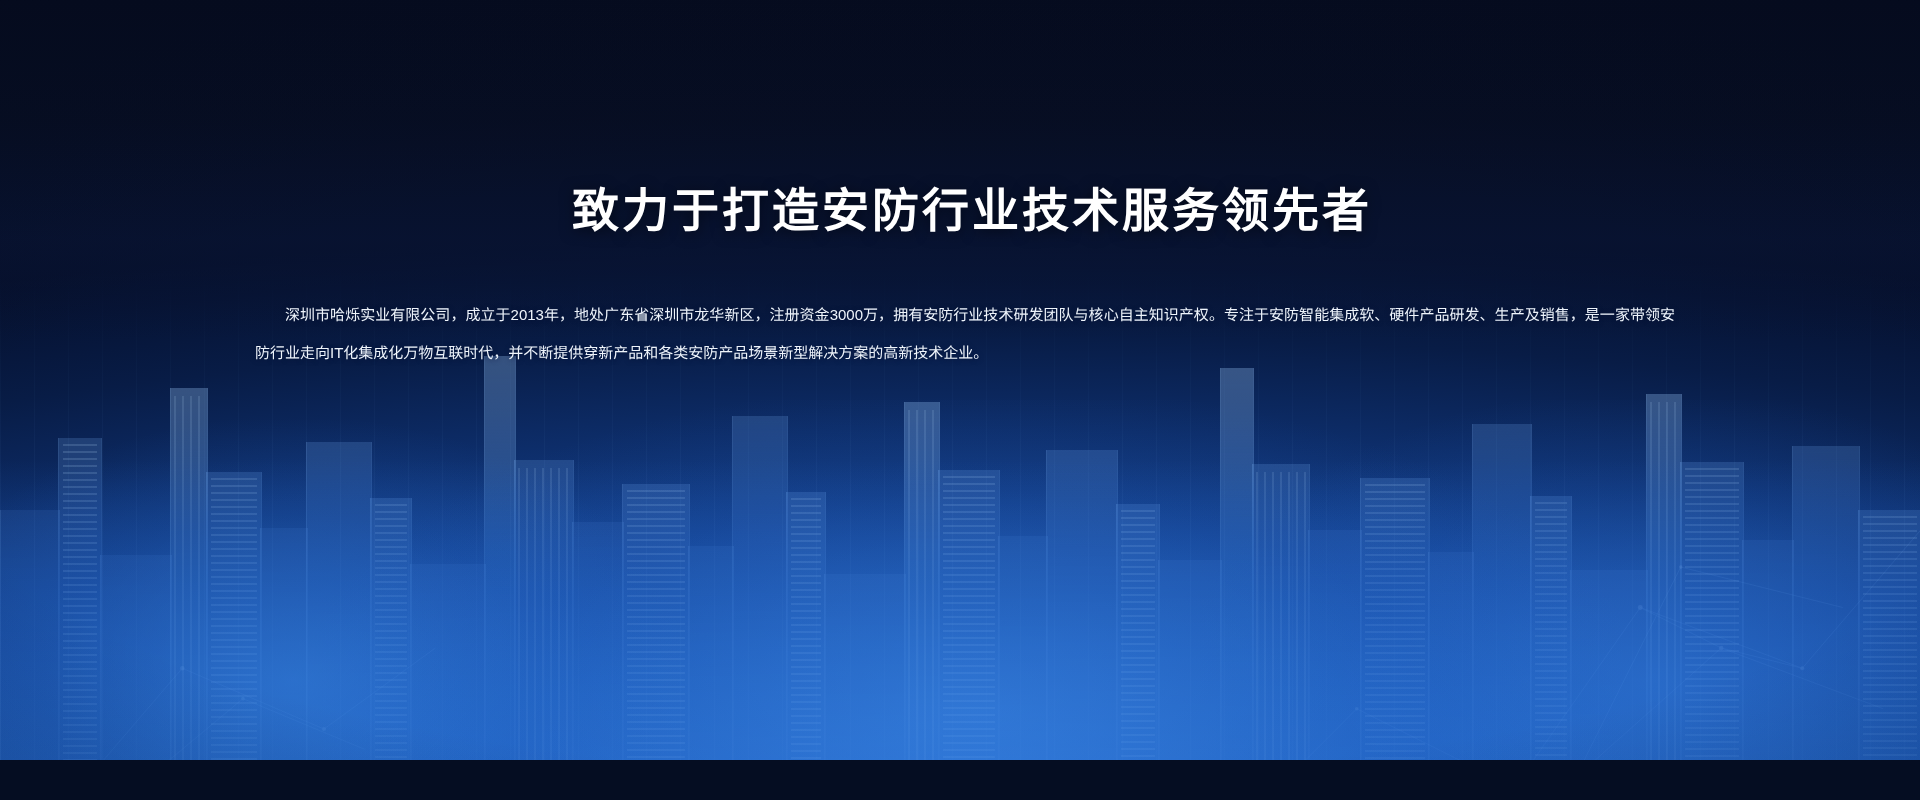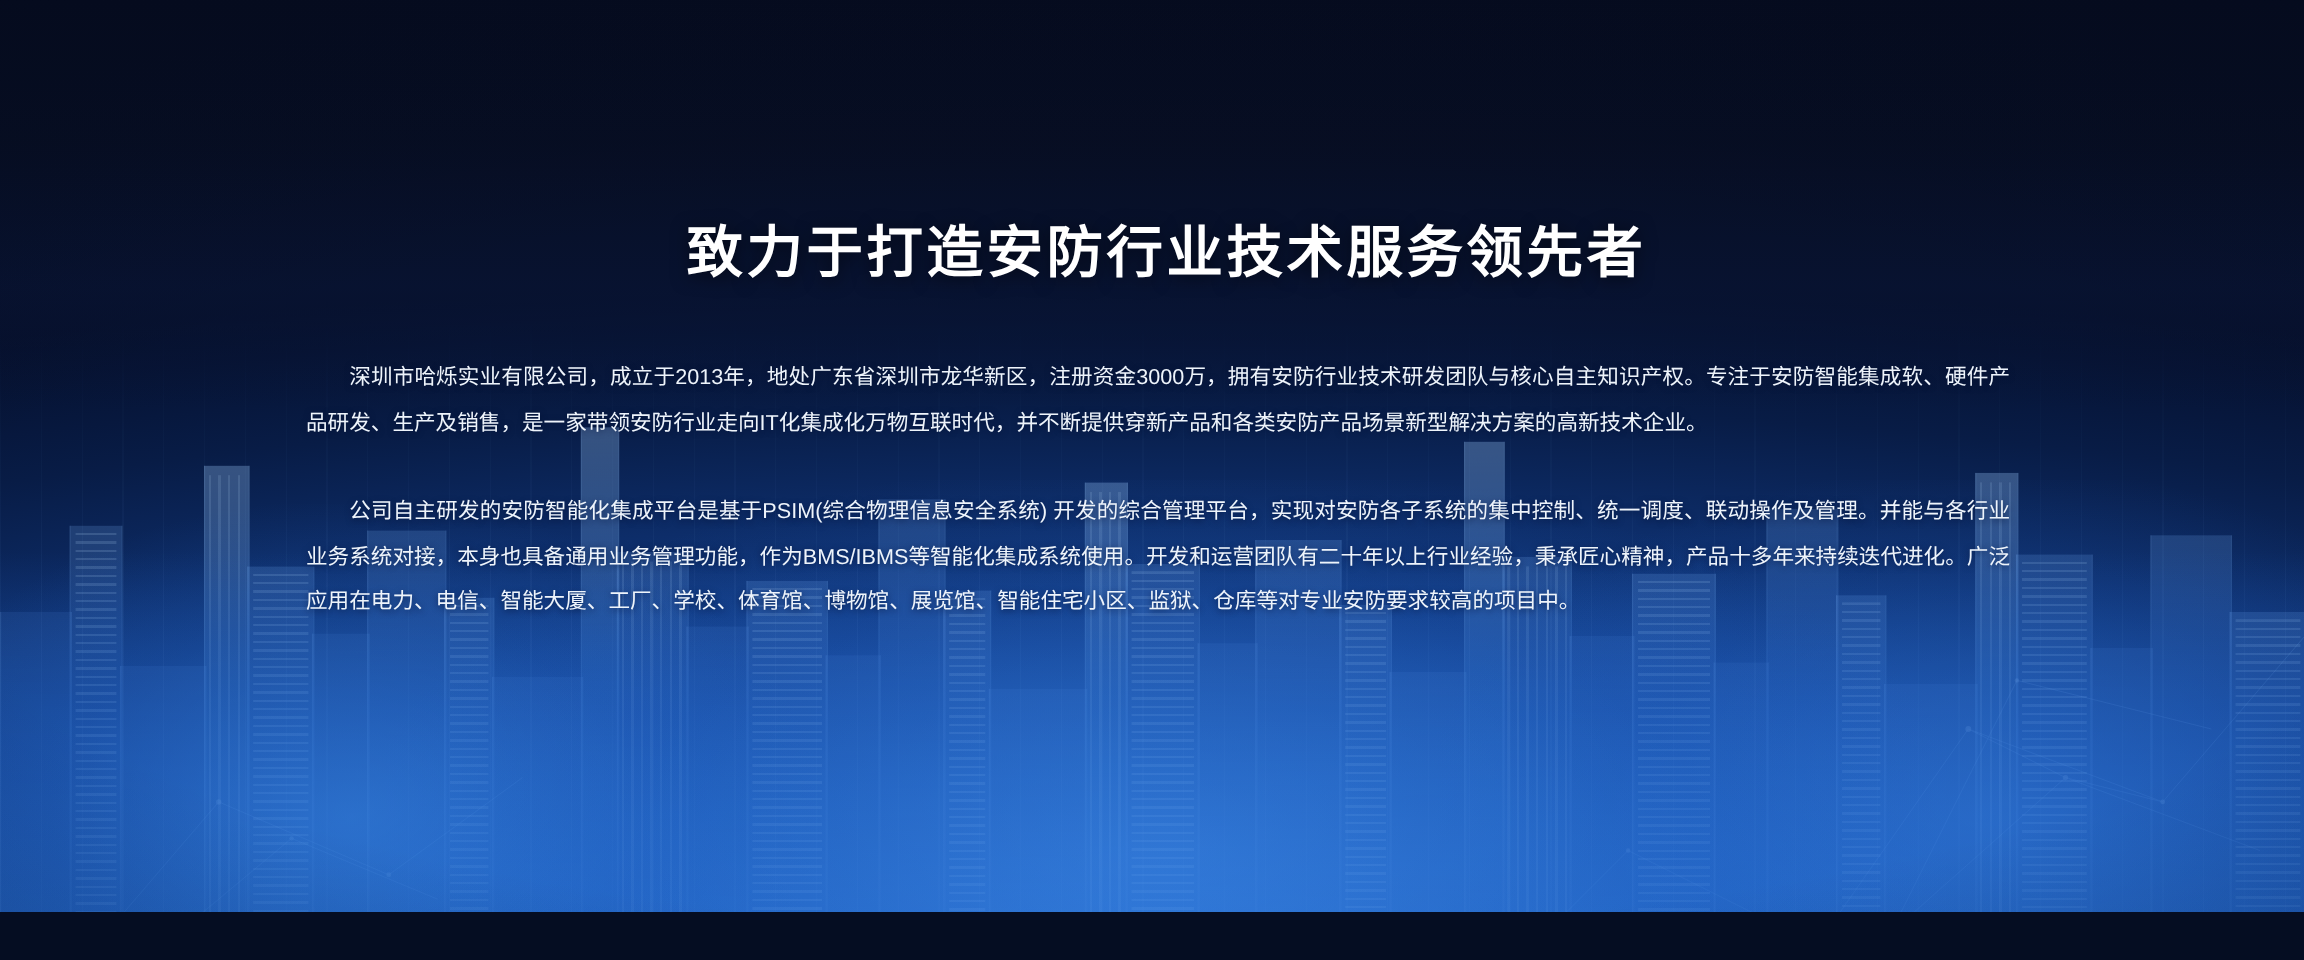--- a/index.html
+++ b/index.html
@@ -149,21 +149,21 @@
     letter-spacing: 3px;
     line-height: 1.2;
     text-shadow: 0 2px 14px rgba(0,0,0,0.55);
   }
   .body-copy {
     position: absolute;
     top: 296px;
     left: 255px;
     width: 1420px;
     color: #eef4fb;
-    font-size: 18px;
+    font-size: 15px;
     line-height: 37.5px;
     text-align: justify;
     text-justify: inter-ideograph;
     text-shadow: 0 1px 5px rgba(0,16,50,0.65);
   }
   .body-copy p {
     margin: 0;
     text-indent: 2em;
   }
   .body-copy p.spaced {
@@ -247,17 +247,16 @@
   <div class="glowC"></div>
   <div class="bg-topfade"></div>
   <div class="vignette"></div>
 
   <div class="content">
 
     <h1 class="page-title">致力于打造安防行业技术服务领先者</h1>
 
     <div class="body-copy">
       <p>深圳市哈烁实业有限公司，成立于2013年，地处广东省深圳市龙华新区，注册资金3000万，拥有安防行业技术研发团队与核心自主知识产权。专注于安防智能集成软、硬件产品研发、生产及销售，是一家带领安防行业走向IT化集成化万物互联时代，并不断提供穿新产品和各类安防产品场景新型解决方案的高新技术企业。</p>
-      <p class="spaced">公司自主研发的安防智能化集成平台是基于PSIM(综合物理信息安全系统) 开发的综合管理平台，实现对安防各子系统的集中控制、统一调度、联动操作及管理。并能与各行业业务系统对接，本身也具备通用业务管理功能，作为BMS/IBMS等智能化集成系统使用。开发和运营团队有二十年以上行业经验，秉承匠心精神，产品十多年来持续迭代进化。广泛应用在电力、电信、智能大厦、工厂、学校、体育馆、博物馆、展览馆、智能住宅小区、监狱、仓库等对专业安防要求较高的项目中。</p>
     </div>
 
   </div>
 </div>
 
 </body></html>

